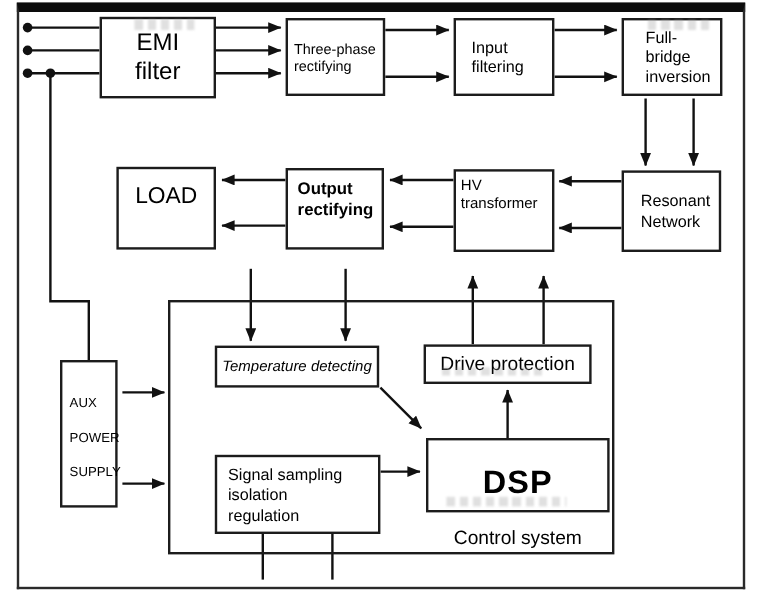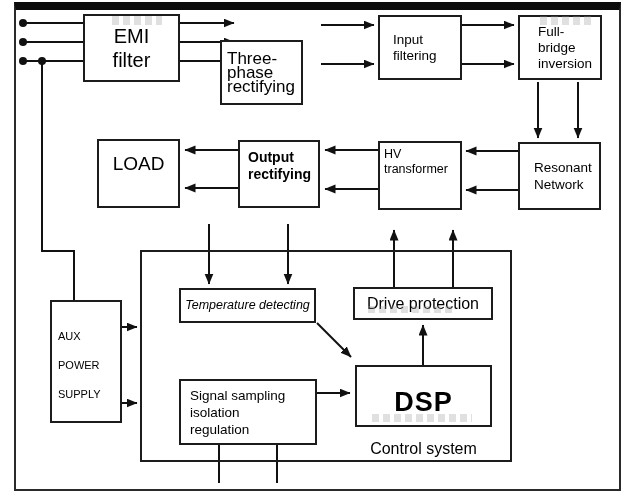--- a/index.html
+++ b/index.html
@@ -9,45 +9,45 @@
   .frame{position:absolute;left:14px;top:2px;width:603px;height:479px;
          border:2px solid #2a2a2a;border-top:8px solid #0c0c0c;background:transparent;}
   
   svg.wires{position:absolute;left:0;top:0;z-index:1;}
   
   .blk{position:absolute;z-index:2;background:#ffffff;border:2px solid #1c1c1c;
        box-sizing:border-box;white-space:pre-line;line-height:1.2;}
   
   .emi{left:83px;top:14px;width:97px;height:68px;font-size:20px;line-height:24px;
        display:flex;align-items:center;justify-content:center;text-align:center;}
-  .tpr{left:220px;top:15px;width:83px;height:65px;font-size:17px;line-height:14px;
-       display:flex;align-items:center;padding-left:5px;margin-top:25px;}
+  .tpr{left:238px;top:15px;width:83px;height:65px;font-size:12px;line-height:14px;
+       display:flex;align-items:center;padding-left:5px;}
   .inf{left:378px;top:15px;width:84px;height:65px;font-size:13.5px;line-height:16px;
        display:flex;align-items:center;padding-left:13px;}
   .fbi{left:518px;top:15px;width:84px;height:65px;font-size:13.5px;line-height:16px;
        display:flex;align-items:center;padding-left:18px;}
   .load{left:97px;top:139px;width:83px;height:69px;font-size:19px;
         text-align:center;padding-top:12px;}
   .orect{left:238px;top:140px;width:82px;height:68px;font-size:14px;line-height:17px;
          padding:7px 0 0 8px;font-weight:bold;}
   .hvt{left:378px;top:141px;width:84px;height:69px;font-size:12.5px;line-height:15px;
        padding:4px 0 0 4px;}
   .resn{left:518px;top:142px;width:83px;height:68px;font-size:13.5px;line-height:17px;
         display:flex;align-items:center;padding-left:14px;}
   .ctrlbox{left:140px;top:250px;width:372px;height:212px;background:transparent;}
   .temp{left:179px;top:288px;width:137px;height:35px;font-size:12.5px;
         display:flex;align-items:center;justify-content:center;text-align:center;font-style:italic;}
   .drive{left:353px;top:287px;width:140px;height:33px;font-size:16px;
          display:flex;align-items:center;justify-content:center;text-align:center;}
   .sig{left:179px;top:364px;width:138px;height:66px;font-size:13.5px;line-height:17px;
        padding:6px 0 0 9px;margin-top:15px;}
-  .dsp{left:355px;top:365px;width:137px;height:62px;border-width:2.5px;text-align:center;}
+  .dsp{left:355px;top:365px;width:153px;height:62px;border-width:2.5px;text-align:center;}
   .dsp .t1{font-size:27px;font-weight:600;line-height:28px;margin-top:2px;letter-spacing:1px;}
   .dsp .t2{font-size:16px;line-height:18px;margin-top:5px;}
-  .aux{left:50px;top:300px;width:72px;height:123px;font-size:11px;line-height:29px;
+  .aux{left:50px;top:300px;width:48px;height:123px;font-size:11px;line-height:29px;
        padding:20px 0 0 6px;}
   
   .smudge{position:absolute;z-index:3;opacity:0.30;filter:blur(0.7px);
           background:repeating-linear-gradient(90deg,#9a9a9a 0 7px,transparent 7px 11px);}
 </style>
 </head>
 <body>
 
 <div id="page">
 

